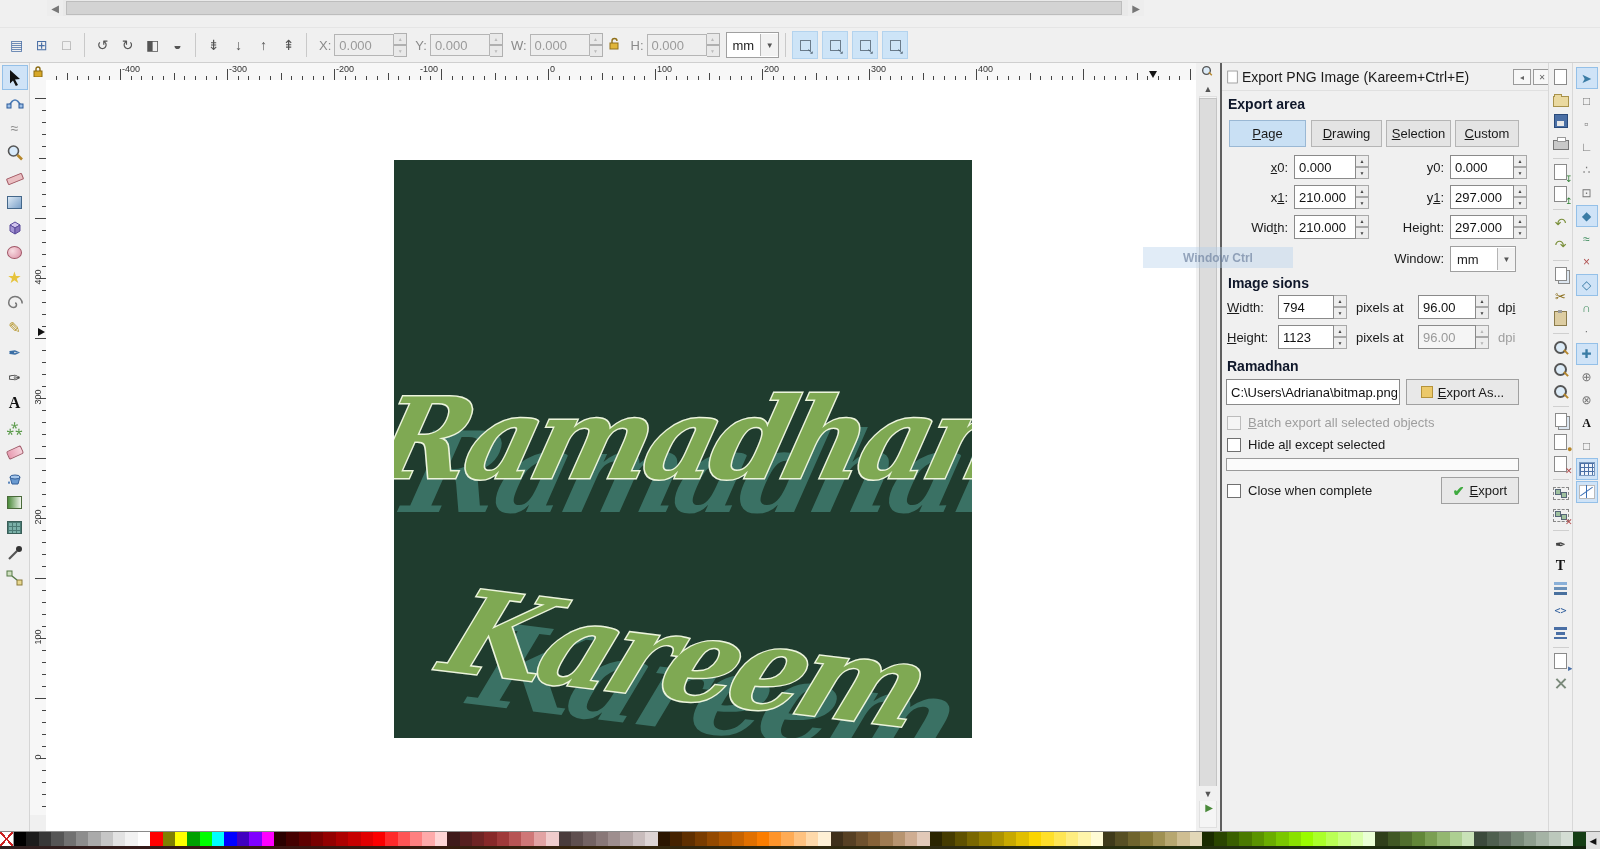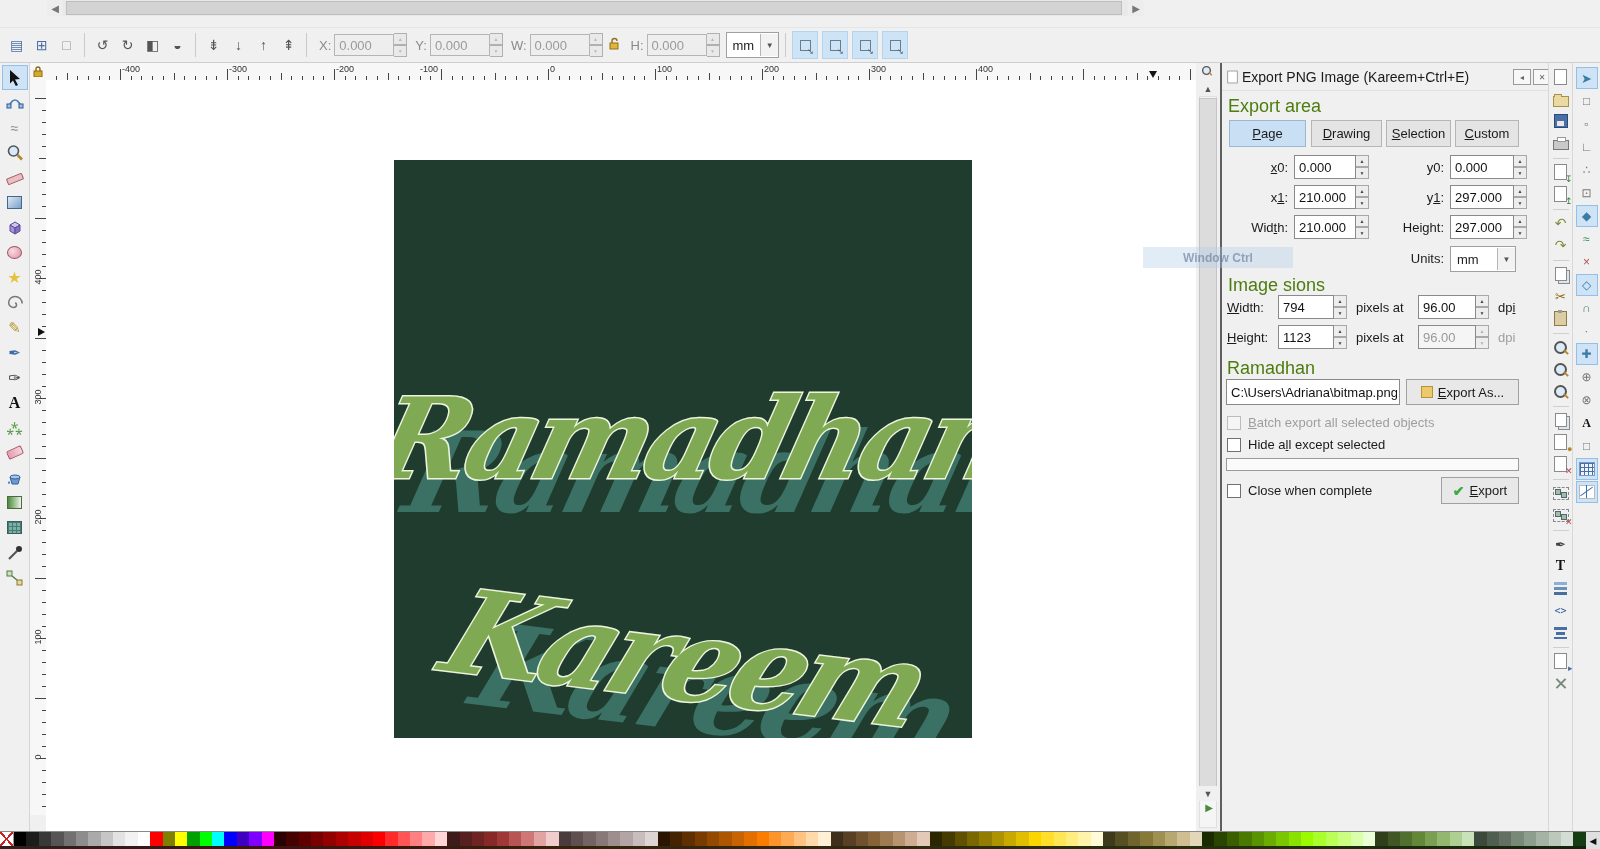--- a/index.html
+++ b/index.html
@@ -84,21 +84,21 @@
 
   #divider{position:absolute;left:1220px;top:63px;width:2px;height:768px;background:#5f5f5f;}
 
   
   #panel{position:absolute;left:1222px;top:63px;width:326px;height:768px;background:#f0f0f0;font-size:13px;}
   #panel-title{position:absolute;left:0;top:0;width:326px;height:27px;display:flex;align-items:center;
                border-bottom:1px solid #e0e0e0;}
   #panel-title .ttl{font-size:14px;color:#1a1a1a;margin-left:3px;white-space:nowrap;}
   .title-btn{position:absolute;top:6px;width:16px;height:14px;border:1px solid #9a9a9a;background:#f7f7f7;
              display:flex;align-items:center;justify-content:center;font-size:8px;color:#666;}
-  .phead{position:absolute;font-weight:normal;font-size:18px;color:#4d7c0f;}
+  .phead{position:absolute;font-weight:bold;font-size:14px;color:#0f172a;}
   .area-tab{position:absolute;top:57px;height:27px;background:#e4e4e4;border:1px solid #b5b5b5;
             box-sizing:border-box;display:flex;align-items:center;justify-content:center;font-size:13px;}
   .area-tab.sel{background:#c9e0f4;border-color:#9ab8d4;}
   .dlabel{position:absolute;height:24px;display:flex;align-items:center;justify-content:flex-end;color:#1a1a1a;}
   .dlabel.left{justify-content:flex-start;}
   .dentry{position:absolute;height:24px;background:#ffffff;border:1px solid #8a8a8a;color:#111;
           font-size:13px;padding-left:4px;box-sizing:border-box;font-family:"Liberation Sans",sans-serif;}
   .dentry.dis{background:#f5f5f5;color:#9a9a9a;}
   .dspin{position:absolute;width:13px;height:24px;display:flex;flex-direction:column;}
   .dspin span{flex:1;background:#ededed;border:1px solid #a8a8a8;border-left:none;font-size:5px;color:#444;
@@ -638,21 +638,21 @@
         <span>▲</span>
         <span>▼</span>
       </div>
     <div class="dlabel" style="left:151px;top:152px;width:71px">Height:</div>
     <input class="dentry" style="left: 228px; top: 152px; width: 64px;" value="297.000">
     <div class="dspin" style="left:292px;top:152px">
         <span>▲</span>
         <span>▼</span>
       </div>
 
-    <div class="dlabel" style="left:150px;top:183px;width:72px">Units:</div>
+    <div class="dlabel" style="left:150px;top:183px;width:72px">Window:</div>
     <div class="unitsel" style="position:absolute;left:228px;top:183px;width:64px">
       <span class="uv" style="flex:1">mm</span>
       <span class="ua">▼</span>
     </div>
 
     <div class="phead" style="left:6px;top:212px">Image sions</div>
 
     <div class="dlabel left" style="left:5px;top:232px;width:48px"><u>W</u>idth:</div>
     <input class="dentry" style="left: 56px; top: 232px; width: 56px;" value="794">
     <div class="dspin" style="left:112px;top:232px">

